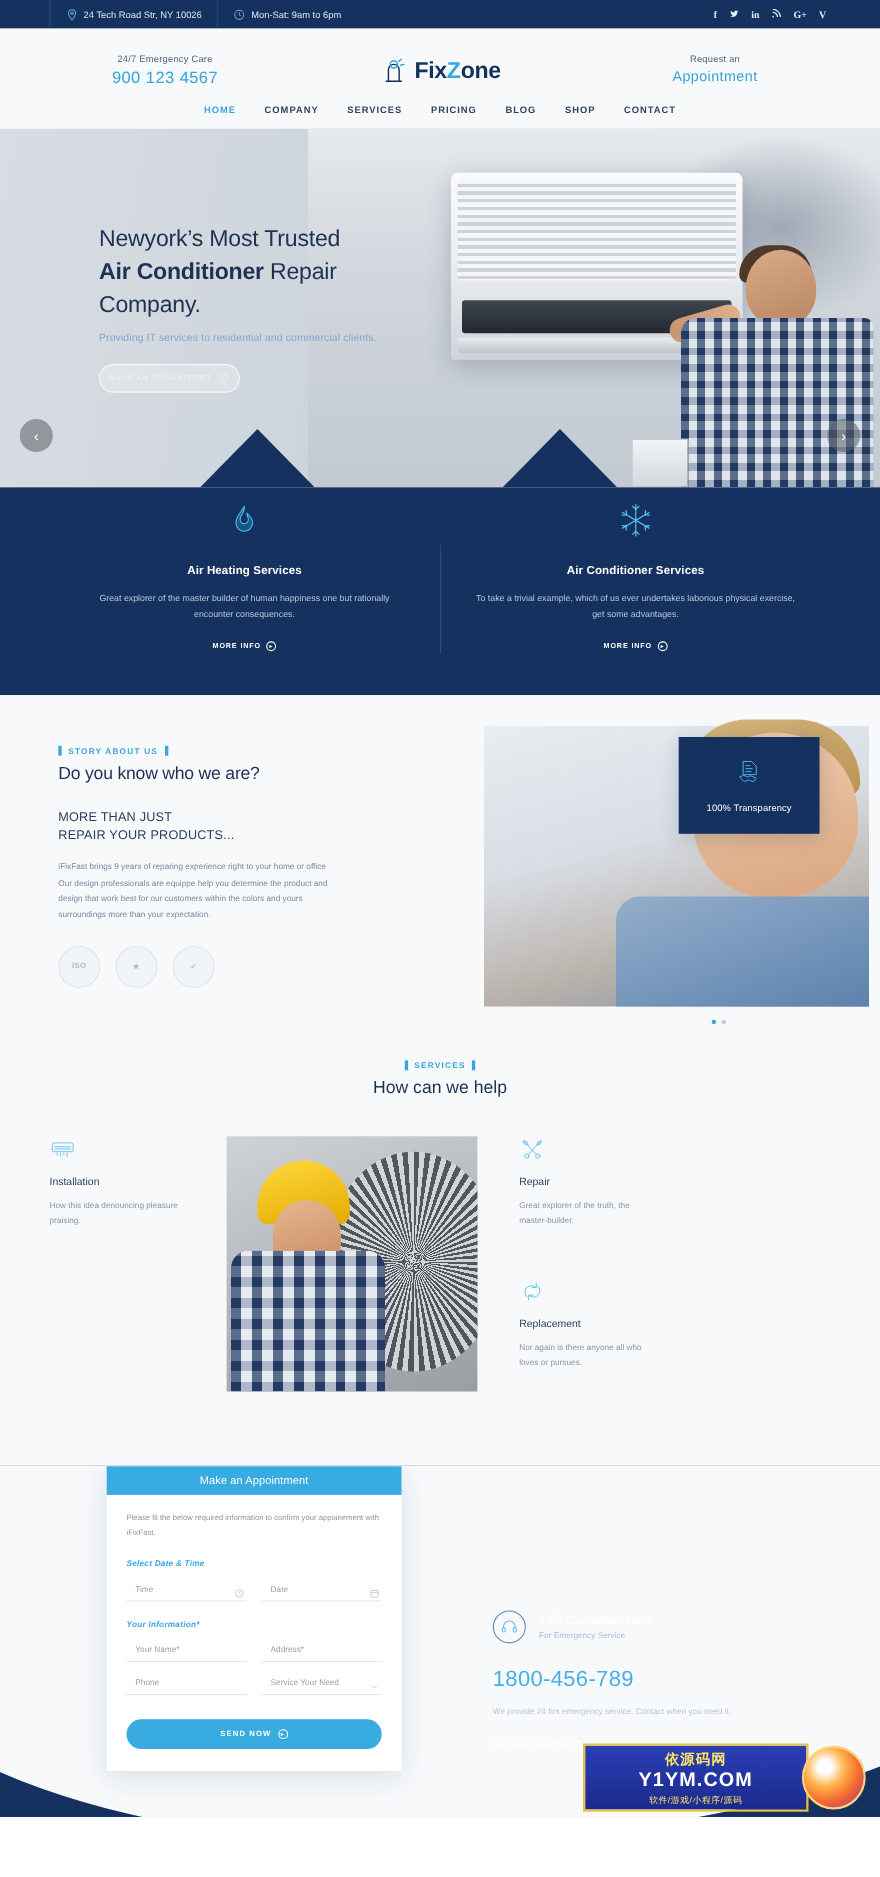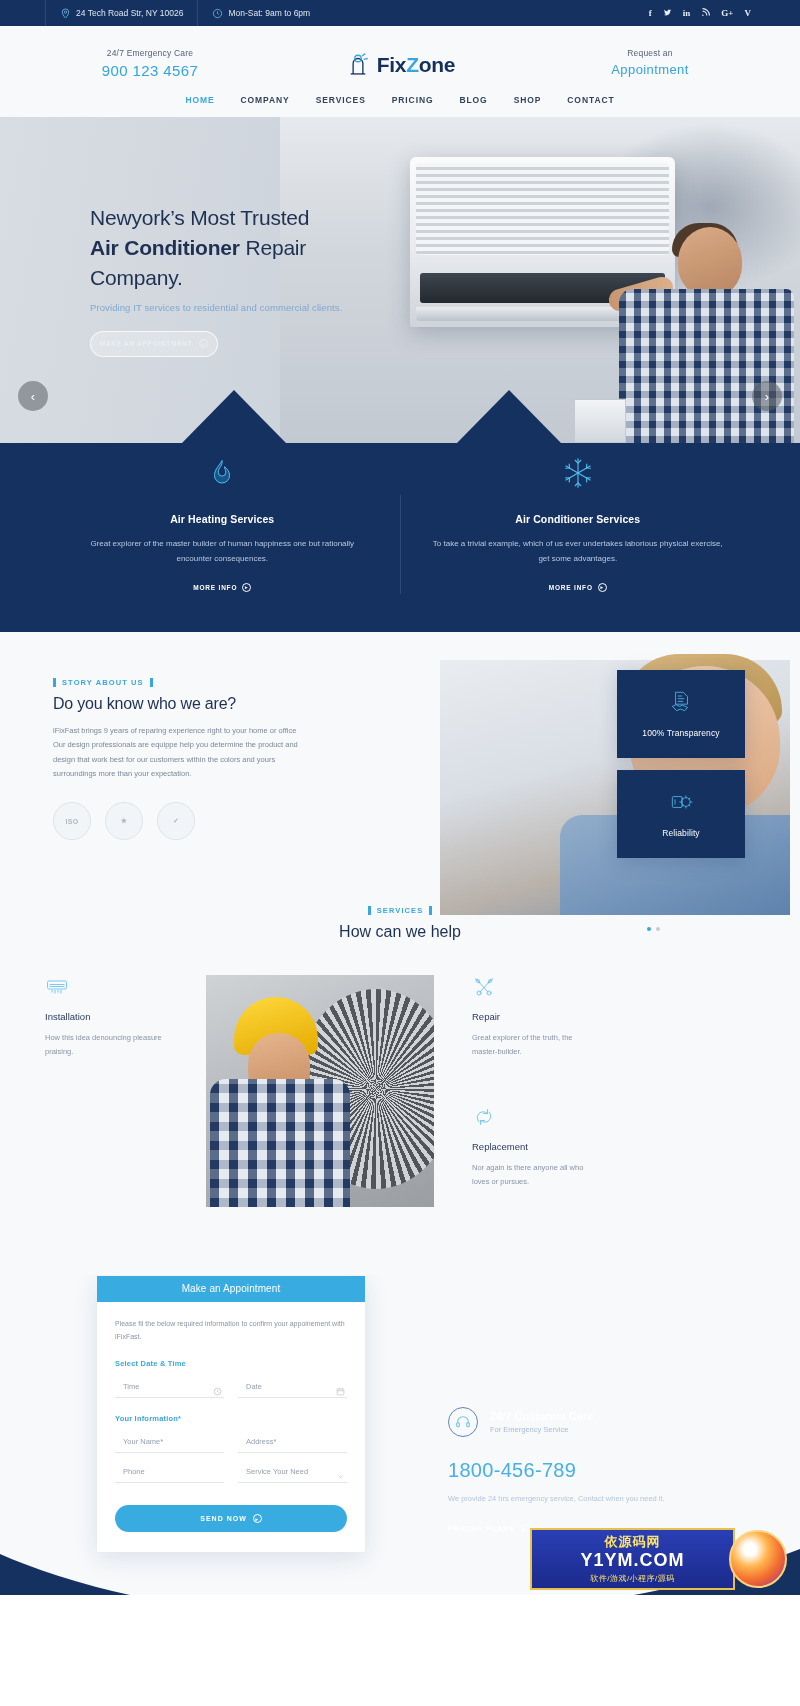--- a/index.html
+++ b/index.html
@@ -307,21 +307,21 @@
   .form-card{
     position:absolute;left:97px;top:1px;width:268px;background:#ffffff;
     box-shadow:0 6px 26px rgba(20,49,96,.12);border-radius:2px;z-index:5;
   }
   .form-head{
     background:#38abe0;color:#fff;text-align:center;font-size:10px;height:26px;
     display:flex;align-items:center;justify-content:center;letter-spacing:.1px;
   }
   .form-body{padding:16px 18px 20px 18px;}
   .form-intro{font-size:7px;line-height:1.85;color:#8a95a6;}
-  .form-legend{font-size:7.5px;color:#3aa6de;font-weight:bold;margin-top:16px;letter-spacing:.2px;}
+  .form-legend{font-size:7.5px;color:#3aa6de;font-weight:bold;margin-top:16px;letter-spacing:.2px;font-style:italic;}
   .form-grid{display:flex;gap:14px;margin-top:8px;}
   .field{
     flex:1;border-bottom:1px solid #e2e7ed;padding:6px 2px 6px 8px;
     display:flex;align-items:center;justify-content:space-between;
   }
   .field input{
     border:0;outline:0;width:100%;font-size:7.5px;color:#6f7b8d;background:transparent;
     font-family:"Liberation Sans", sans-serif;
   }
   .field input::placeholder{color:#96a1b1;}
@@ -531,20 +531,24 @@
 
   <div class="about">
     <div class="about-row">
       <div class="about-left">
         <div class="eyebrow">
           <i class="bar"></i>
           <span>STORY ABOUT US</span>
           <i class="bar"></i>
         </div>
         <h2 class="about-h2">Do you know who we are?</h2>
+        <div class="about-h3">
+          <span>MORE THAN JUST</span><br>
+          <span>REPAIR YOUR PRODUCTS...</span>
+        </div>
         <p class="about-p">iFixFast brings 9 years of reparing experience right to your home or office Our design professionals are equippe help you determine the product and design that work best for our customers within the colors and yours surroundings more than your expectation.</p>
         <div class="badges">
           <div class="badge">
             <span>ISO</span>
           </div>
           <div class="badge">
             <span>★</span>
           </div>
           <div class="badge">
             <span>✓</span>
@@ -564,31 +568,20 @@
           <span>
             <svg viewBox="0 0 48 48" width="26" height="26" fill="none" stroke="#4fc0f0" stroke-width="1.5">
               <path d="M14 6h14l8 8v14H14z"></path>
                 <path d="M18 13h8M18 18h12M18 23h10"></path>
               <path d="M8 32l7-3 6 3 6-2 9 4-5 6-8-3-7 3z"></path>
             </svg>
           </span>
           <span class="card-label">100% Transparency</span>
         </div>
 
-        <div class="card-sm two">
-          <span>
-            <svg viewBox="0 0 48 48" width="26" height="26" fill="none" stroke="#4fc0f0" stroke-width="1.5">
-              <rect x="8" y="14" width="18" height="20" rx="2"></rect>
-                <path d="M13 19v10"></path>
-              <circle cx="33" cy="24" r="8"></circle>
-                <path d="M33 12v4M33 32v4M21 24h4M41 24h4M25 16l3 3M41 16l-3 3M25 32l3-3M41 32l-3-3"></path>
-            </svg>
-          </span>
-          <span class="card-label">Reliability</span>
-        </div>
 
         <div class="dots">
           <i class="dot on"></i>
           <i class="dot"></i>
         </div>
       </div>
     </div>
   </div>
 
   <div class="helpsec">

